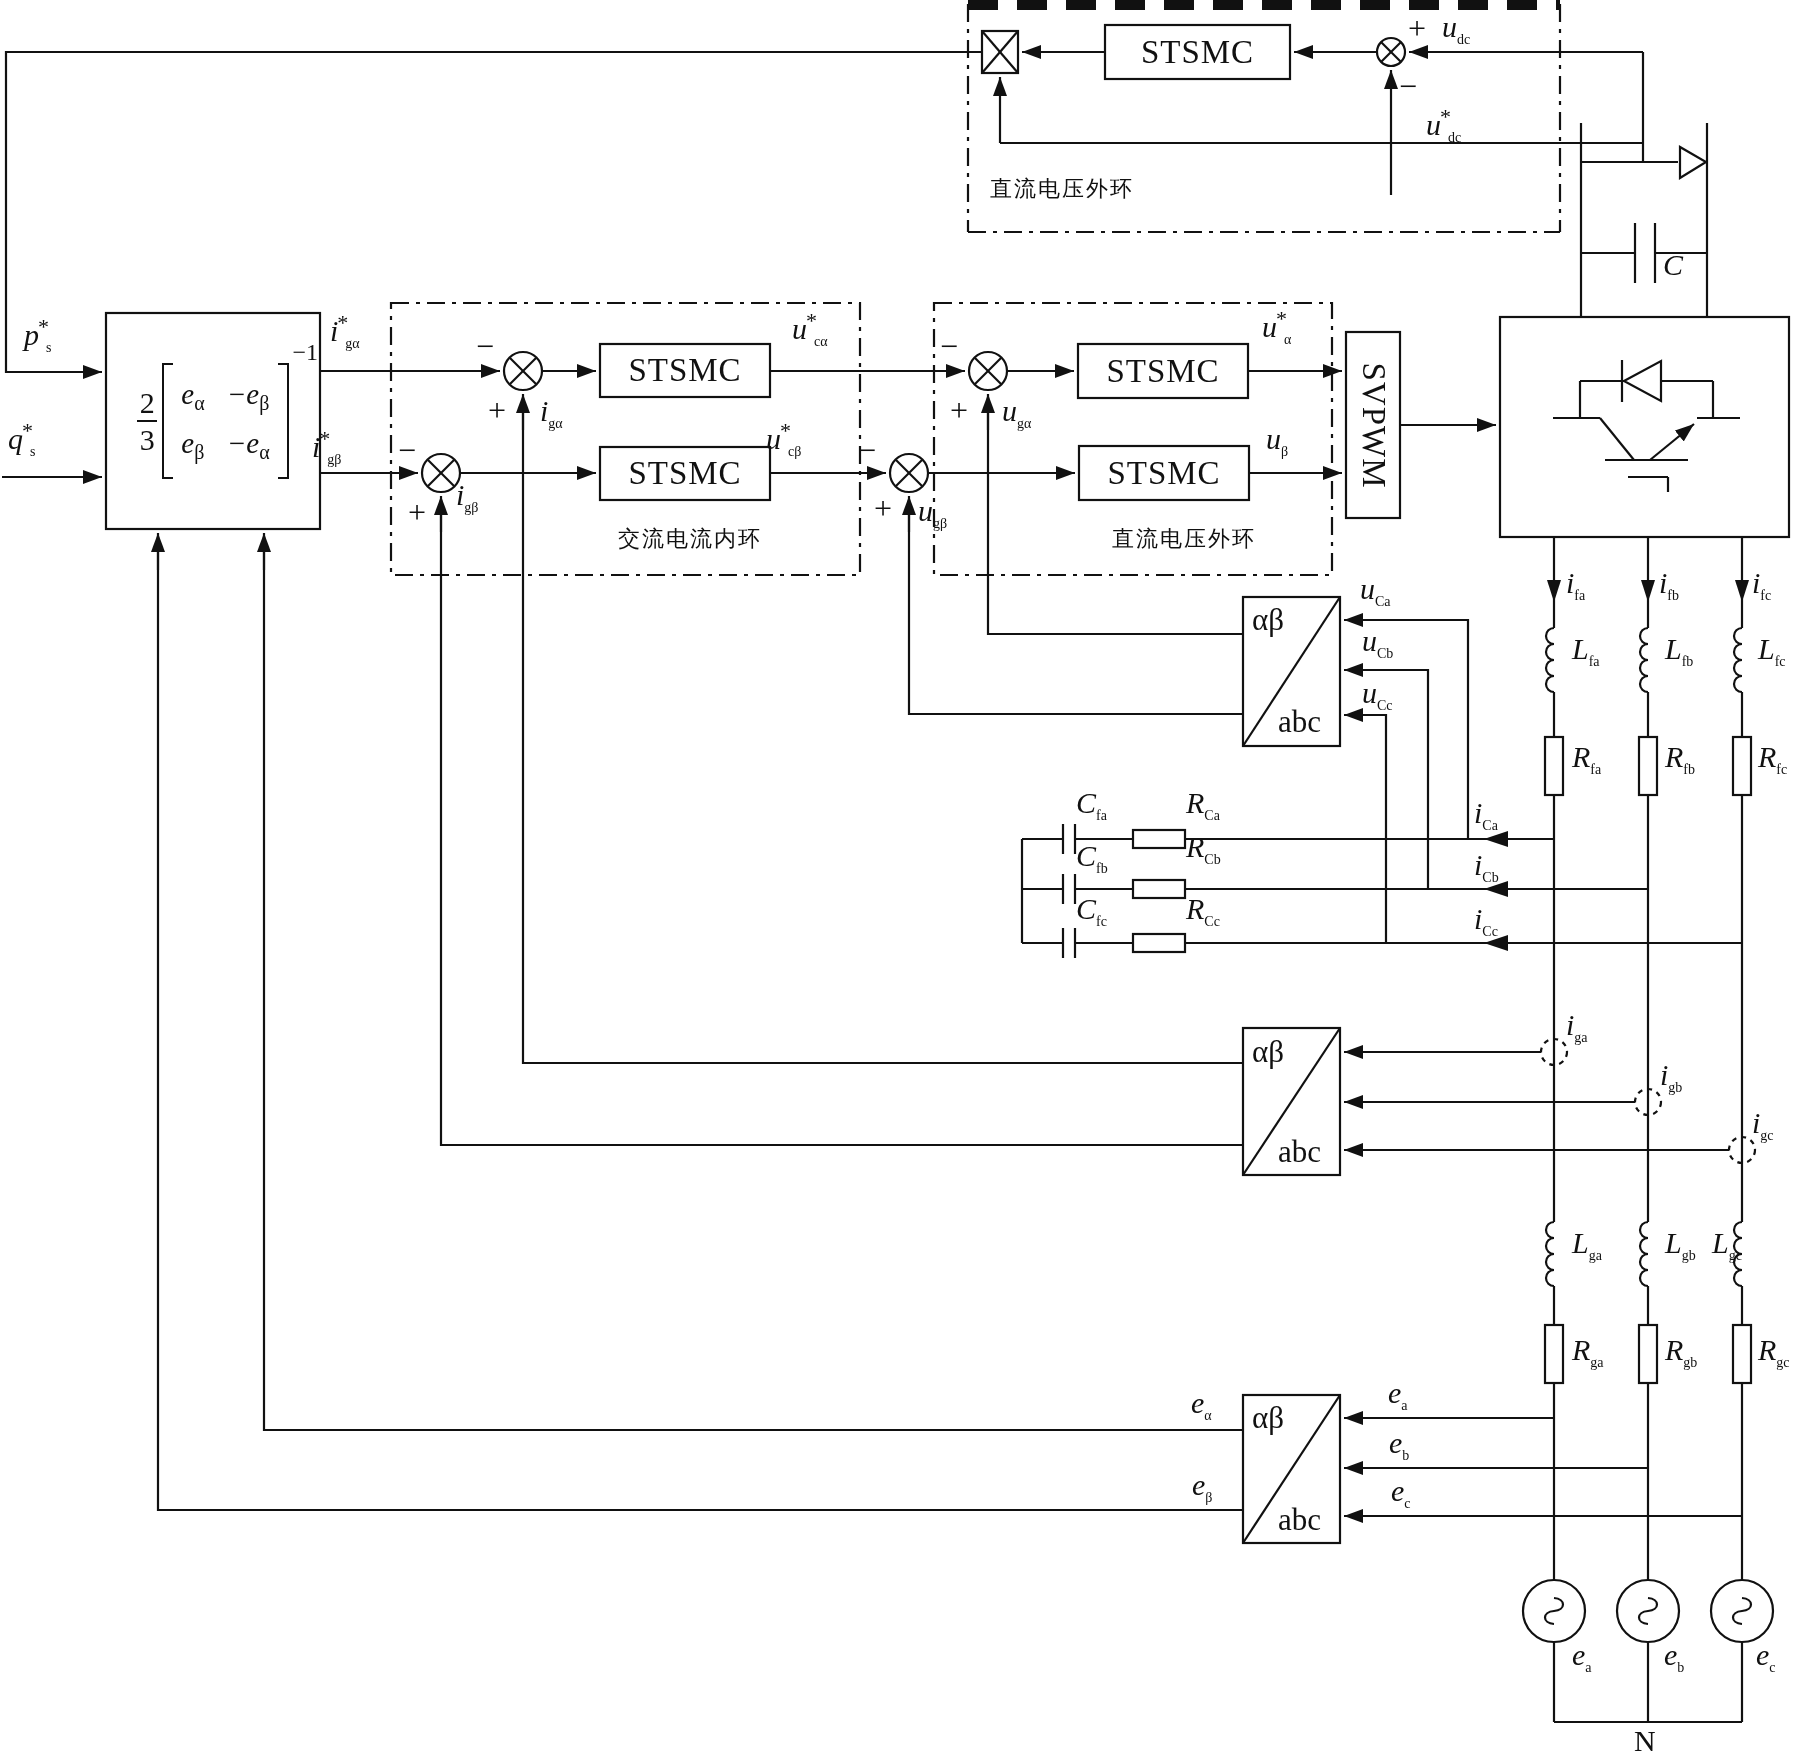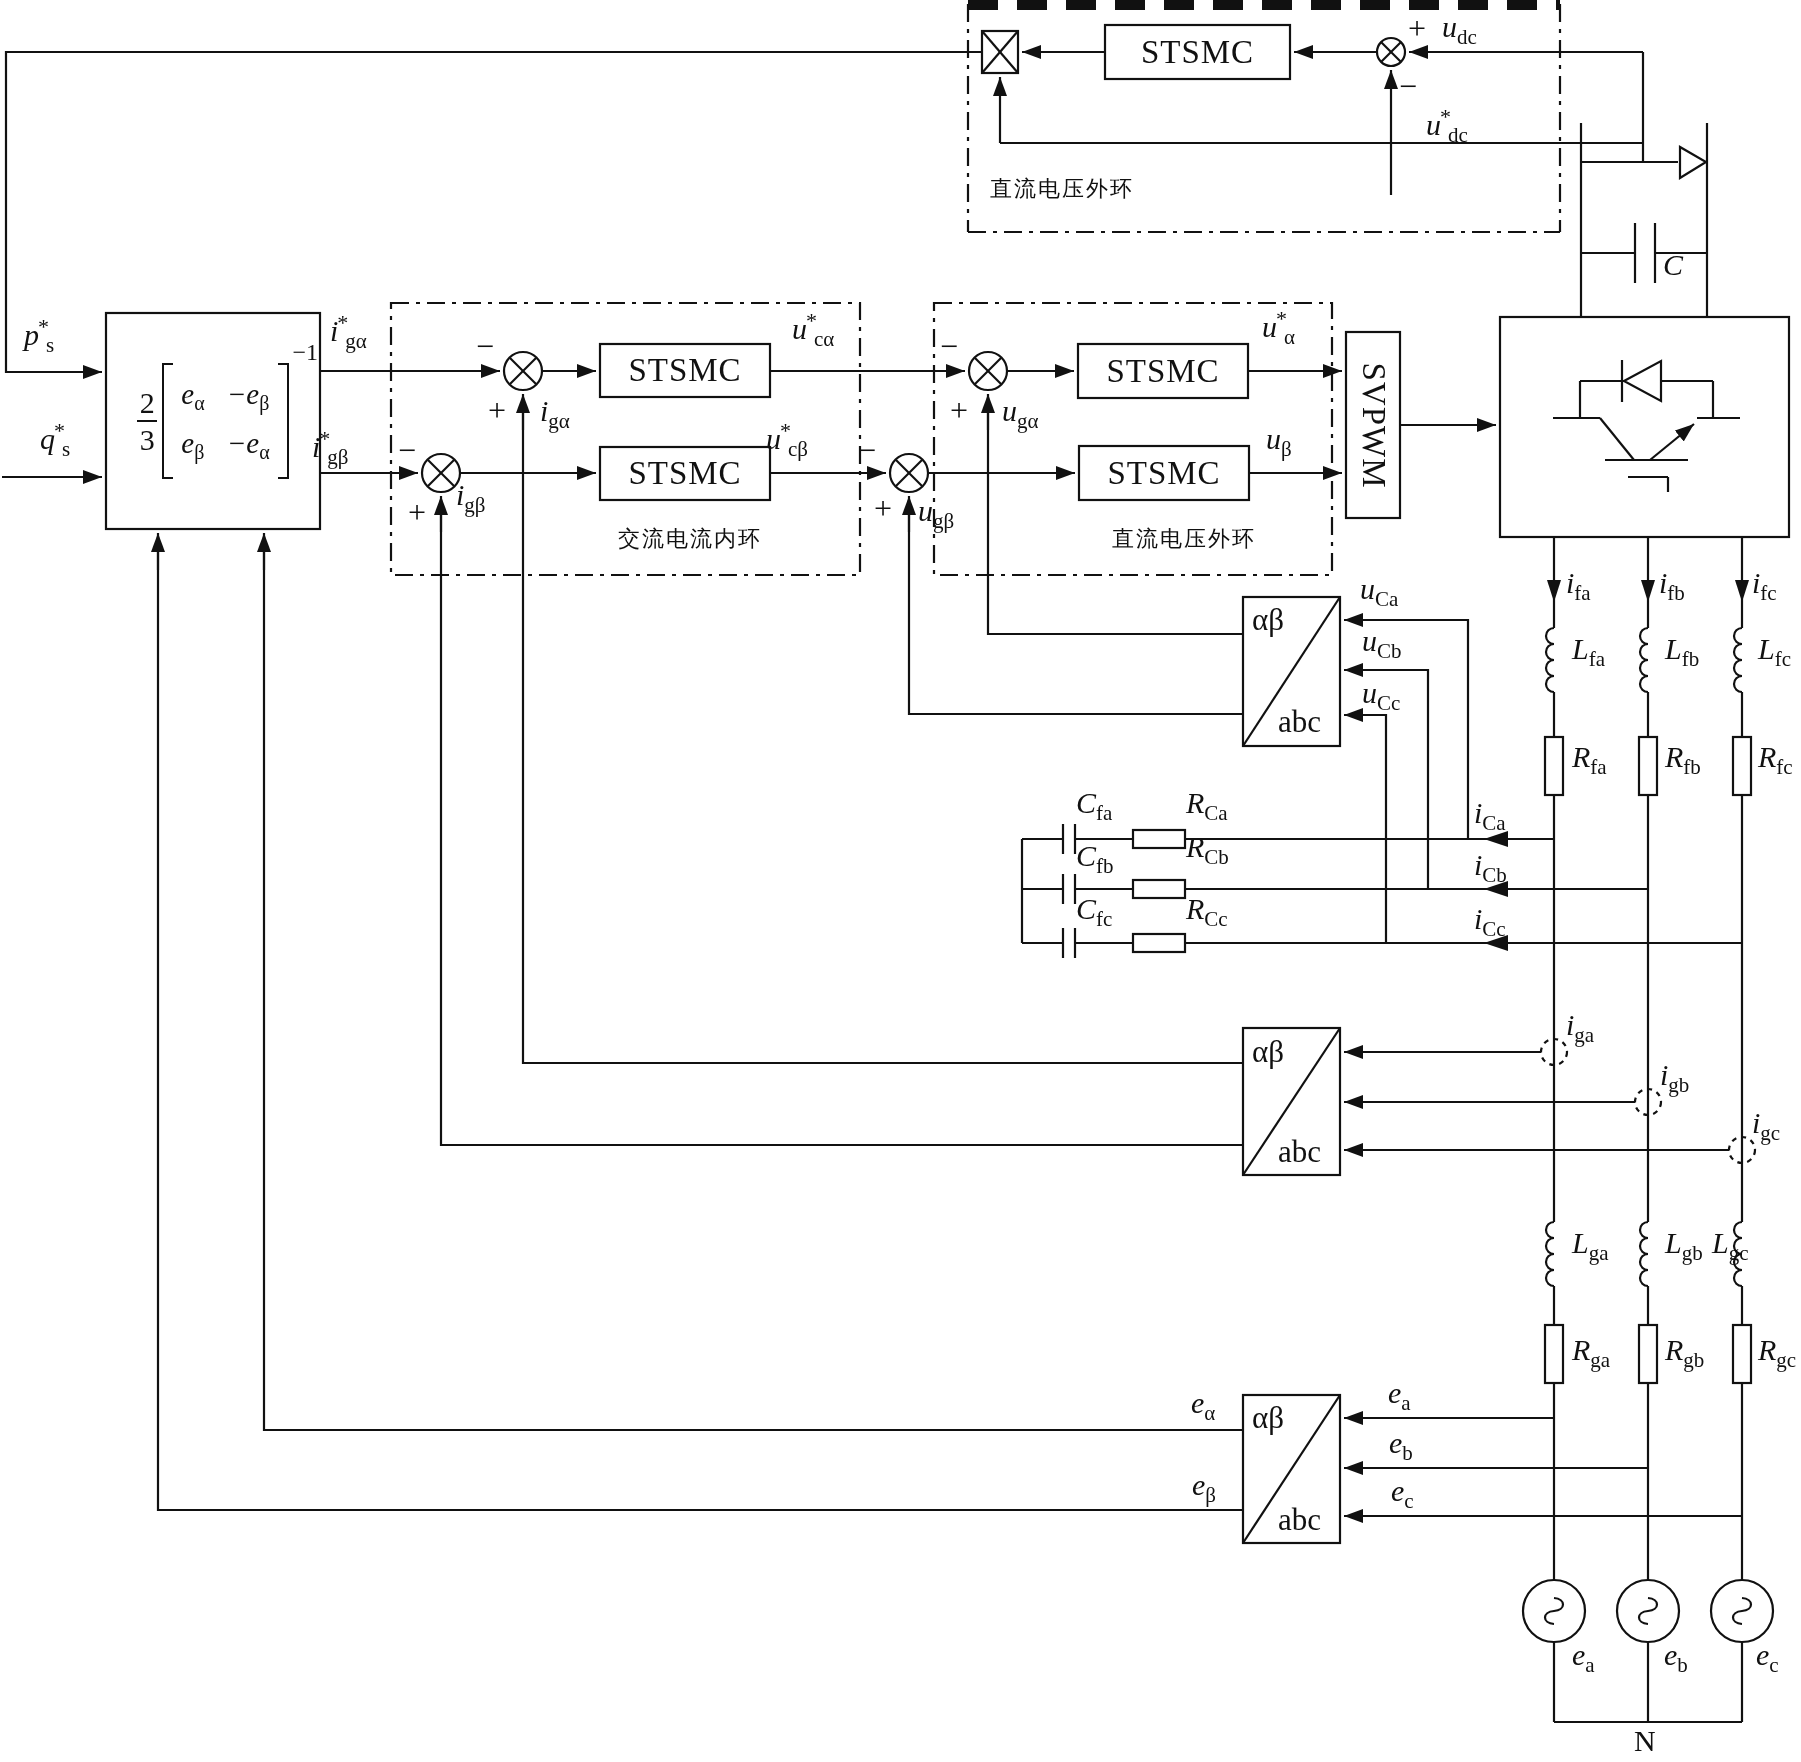--- a/index.html
+++ b/index.html
@@ -1,21 +1,21 @@
 <!DOCTYPE html>
 <html><head>
 <meta charset="utf-8">
 <style>
   html,body{margin:0;padding:0;background:#fff;}
   #stage{position:relative;width:1801px;height:1762px;background:#fff;
          font-family:"Liberation Serif","DejaVu Serif",serif;color:#111;overflow:hidden;padding-left:20px;}
   svg{position:absolute;left:0;top:0;}
   .vl{position:absolute;white-space:nowrap;font-size:30px;line-height:1;}
   .vl i{font-style:italic;}
-  .vl sub{font-size:21px;font-style:normal;vertical-align:-7px;letter-spacing:0;}
+  .vl sub{font-size:14px;font-style:normal;vertical-align:-7px;letter-spacing:0;}
   .vl sup{font-size:22px;font-style:normal;vertical-align:11px;margin-left:-1px;margin-right:-3px;}
   .sg{position:absolute;font-size:32px;line-height:1;font-style:normal;}
   .cn{position:absolute;font-size:22px;line-height:1;letter-spacing:2px;
       font-family:"Liberation Serif","DejaVu Serif",serif;font-weight:500;}
   .bt{position:absolute;display:flex;align-items:center;justify-content:center;
       font-size:33px;letter-spacing:1px;}
   .tf{position:absolute;font-size:31px;line-height:1;}
   .rot span{transform:rotate(90deg);white-space:nowrap;display:block;}
   
   .mx{position:absolute;left:106px;top:313px;width:214px;height:216px;
@@ -331,21 +331,21 @@
 <span class="sg" style="left:476px;top:330px">−</span>
 <span class="sg" style="left:488px;top:394px">+</span>
 <span class="sg" style="left:398px;top:434px">−</span>
 <span class="sg" style="left:408px;top:496px">+</span>
 <span class="sg" style="left:940px;top:330px">−</span>
 <span class="sg" style="left:950px;top:394px">+</span>
 <span class="sg" style="left:858px;top:434px">−</span>
 <span class="sg" style="left:874px;top:492px">+</span>
 
 <span class="vl" style="left:24px;top:316px"><i>p</i><sup>*</sup><sub>s</sub></span>
-<span class="vl" style="left:40px;top:420px"><i>q</i><sup>*</sup><sub>s</sub></span>
+<span class="vl" style="left:8px;top:420px"><i>q</i><sup>*</sup><sub>s</sub></span>
 <span class="vl" style="left:330px;top:312px"><i>i</i><sup>*</sup><sub>gα</sub></span>
 <span class="vl" style="left:312px;top:428px"><i>i</i><sup>*</sup><sub>gβ</sub></span>
 <span class="vl" style="left:540px;top:396px"><i>i</i><sub>gα</sub></span>
 <span class="vl" style="left:456px;top:480px"><i>i</i><sub>gβ</sub></span>
 <span class="vl" style="left:792px;top:310px"><i>u</i><sup>*</sup><sub>cα</sub></span>
 <span class="vl" style="left:766px;top:420px"><i>u</i><sup>*</sup><sub>cβ</sub></span>
 <span class="vl" style="left:1002px;top:396px"><i>u</i><sub>gα</sub></span>
 <span class="vl" style="left:918px;top:496px"><i>u</i><sub>gβ</sub></span>
 <span class="vl" style="left:1262px;top:308px"><i>u</i><sup>*</sup><sub>α</sub></span>
 <span class="vl" style="left:1266px;top:424px"><i>u</i><sub>β</sub></span>

